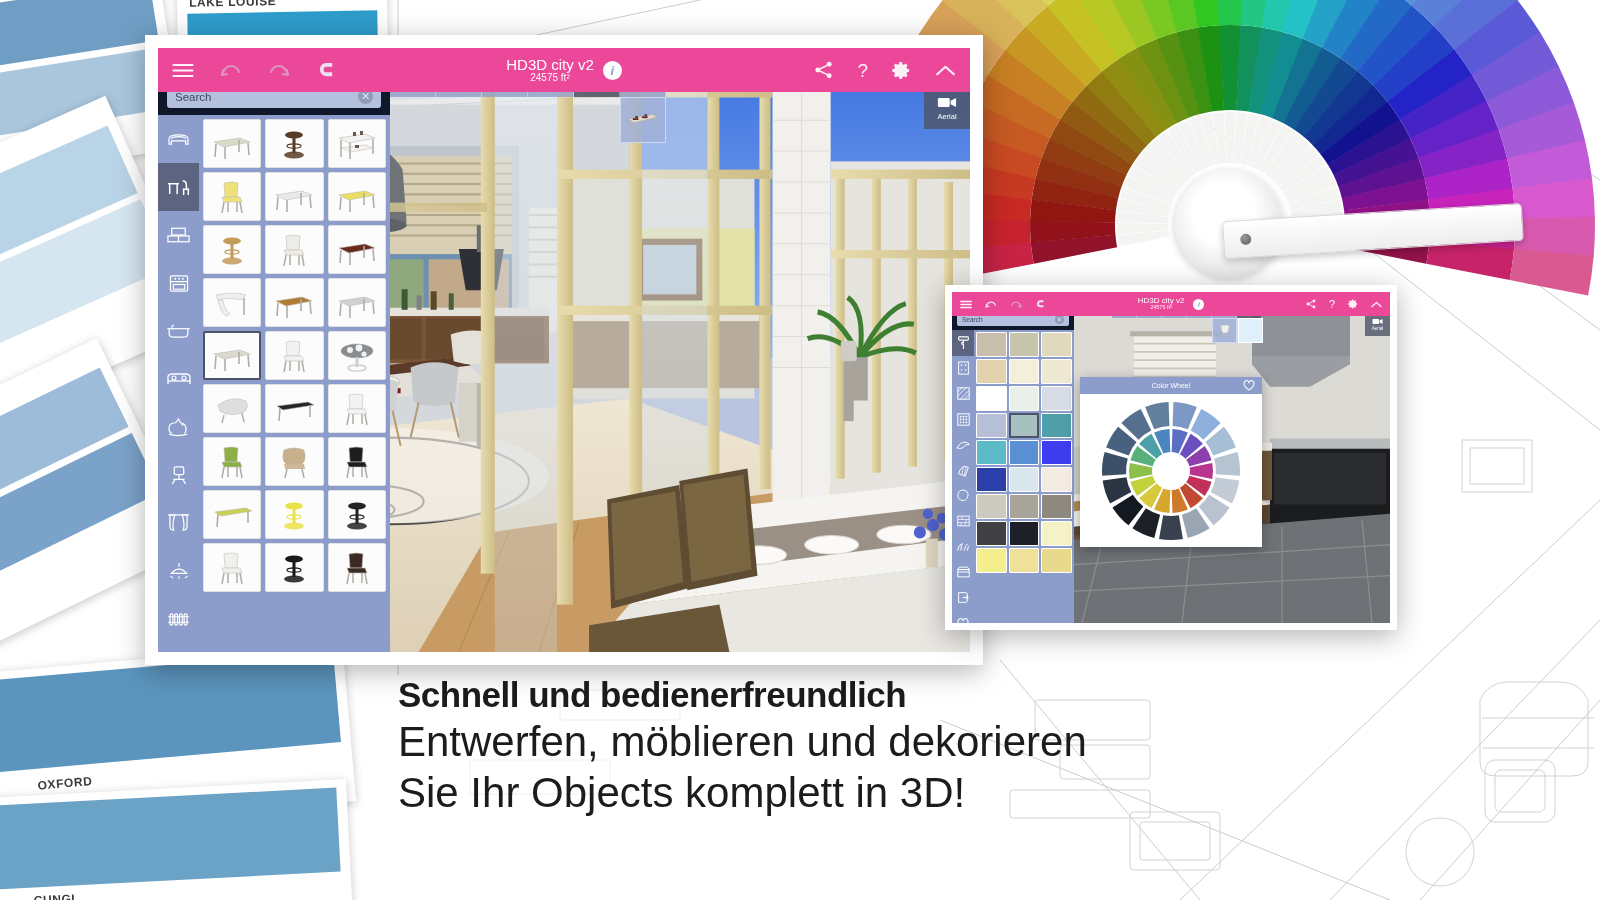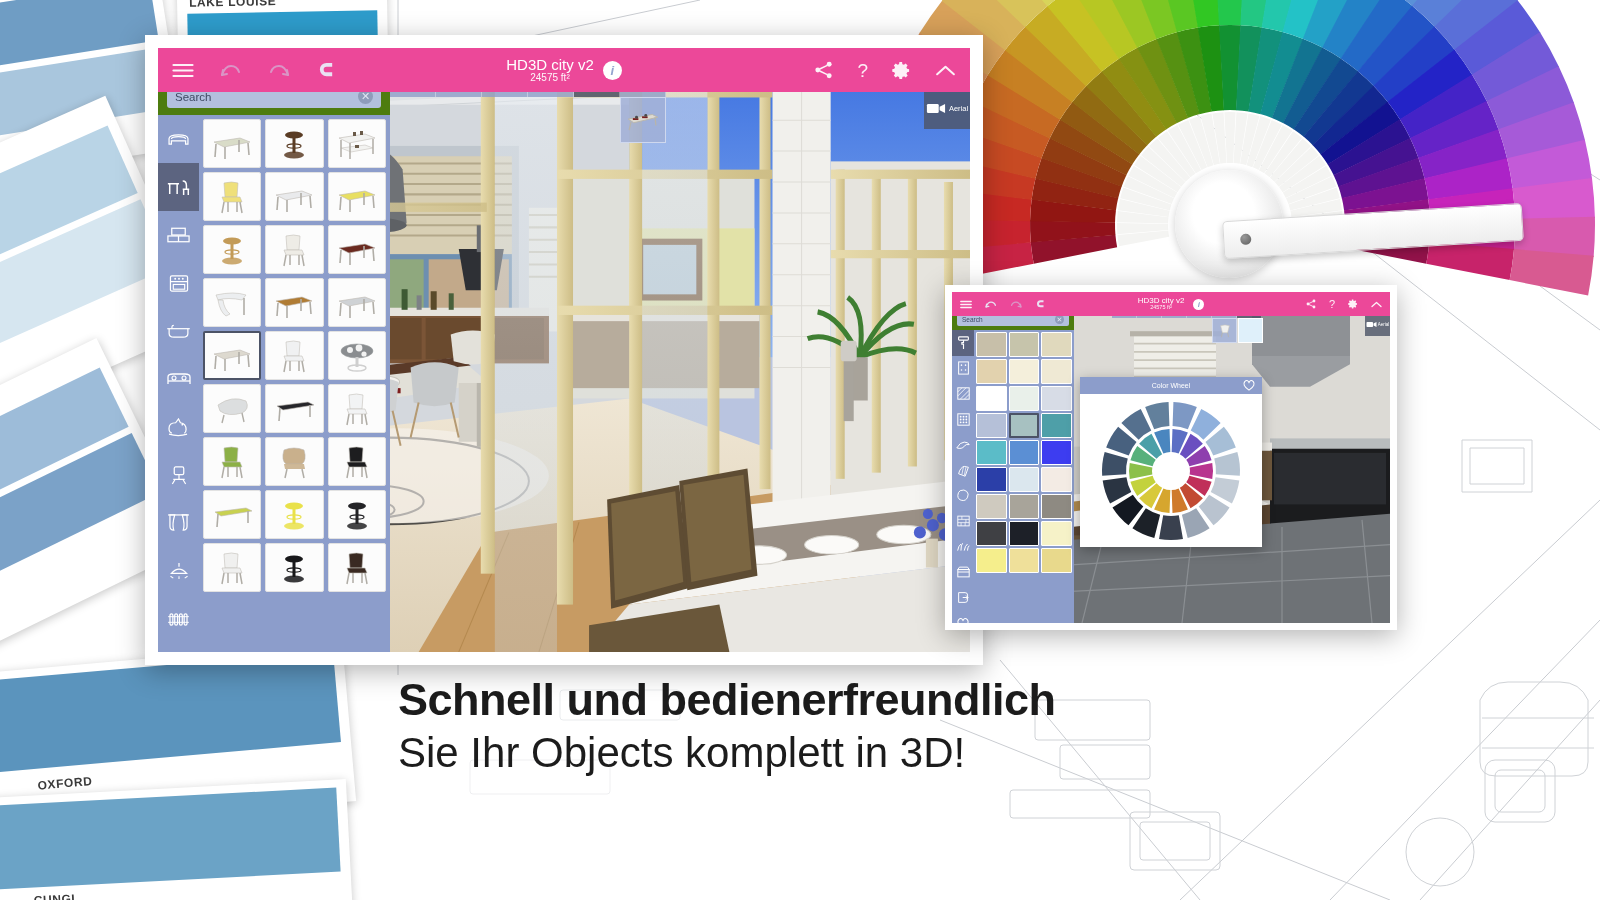--- a/index.html
+++ b/index.html
@@ -82,21 +82,21 @@
   .win-sec .info-badge { width:11px; height:11px; font-size:8px; }
   .tb-right { margin-left:auto; display:flex; align-items:center; gap:24px; }
   .win-sec .tb-right { gap:13px; }
 
   
   .viewport { position:absolute; inset:0; overflow:hidden; }
 
   
   .panel {
     position:absolute; left:0; top:0; bottom:0; width:232px;
-    background:#4d7c0f; display:flex; flex-direction:column; z-index:20;
+    background:#0f172a; display:flex; flex-direction:column; z-index:20;
   }
   .win-sec .panel { width:122px; }
 
   .panel-head {
     height:30px; display:flex; align-items:center; gap:11px; padding:0 11px;
     color:#fff; border-bottom:1px solid rgba(255,255,255,.45);
   }
   .win-sec .panel-head { height:17px; padding:0 6px; gap:6px; }
   .panel-title { font-size:12.5px; font-weight:bold; flex:1; }
   .win-sec .panel-title { font-size:7px; }
@@ -161,37 +161,37 @@
 
   
   .viewctl {
     position:absolute; right:0; top:0; width:46px; z-index:25;
     background:rgba(78,85,104,.82); color:#fff; text-align:center;
   }
   .win-sec .viewctl { width:25px; }
   .vc-2d { height:39px; display:flex; align-items:center; justify-content:center;
     font-size:21px; font-weight:bold; border-bottom:1px solid rgba(255,255,255,.5); }
   .win-sec .vc-2d { height:21px; font-size:11px; }
-  .vc-aerial { height:42px; display:flex; flex-direction:row; align-items:center;
+  .vc-aerial { height:42px; display:flex; flex-direction:column; align-items:center;
     justify-content:center; gap:3px; font-size:7.5px; }
   .win-sec .vc-aerial { height:23px; font-size:4.5px; gap:1px; }
 
   
   .cwdlg {
     position:absolute; left:128px; top:85px; width:182px; height:170px;
     background:#fff; box-shadow:0 3px 12px rgba(0,0,0,.3); z-index:40; overflow:hidden;
   }
   .cw-head { height:17px; background:#8c9dcb; color:#fff; display:flex; align-items:center;
     justify-content:center; position:relative; font-size:7px; }
   .cw-heart { position:absolute; right:6px; top:2px; }
   .cw-body { height:153px; display:flex; align-items:center; justify-content:center; background:#fff; }
 
   
   .copy { position:absolute; left:398px; top:676px; z-index:3; color:#1c1c1c; }
-  .copy .h1 { font-size:45px; font-weight:bold; letter-spacing:-.5px; line-height:1.08; }
+  .copy .h1 { font-size:35px; font-weight:bold; letter-spacing:-.5px; line-height:1.08; }
   .copy .h2 { font-size:42px; font-weight:normal; line-height:1.12; margin-top:4px; }
 </style>
 </head>
 <body>
 
 <div class="bp">
   <svg viewBox="0 0 1600 900" preserveAspectRatio="none" aria-hidden="true">
     <g stroke="#c9ccd1" stroke-width="1" fill="none">
       <line x1="1050" y1="0" x2="1600" y2="430"></line>
       <line x1="1150" y1="0" x2="1600" y2="330"></line>
@@ -1660,14 +1660,15 @@
             </svg>
         </span>
       </div>
     </div>
 
   </div>
 </div>
 
 <div class="copy">
   <div class="h1">Schnell und bedienerfreundlich</div>
+  <div class="h2">Entwerfen, möblieren und dekorieren</div>
   <div class="h2">Sie Ihr Objects komplett in 3D!</div>
 </div>
 
 </body></html>

